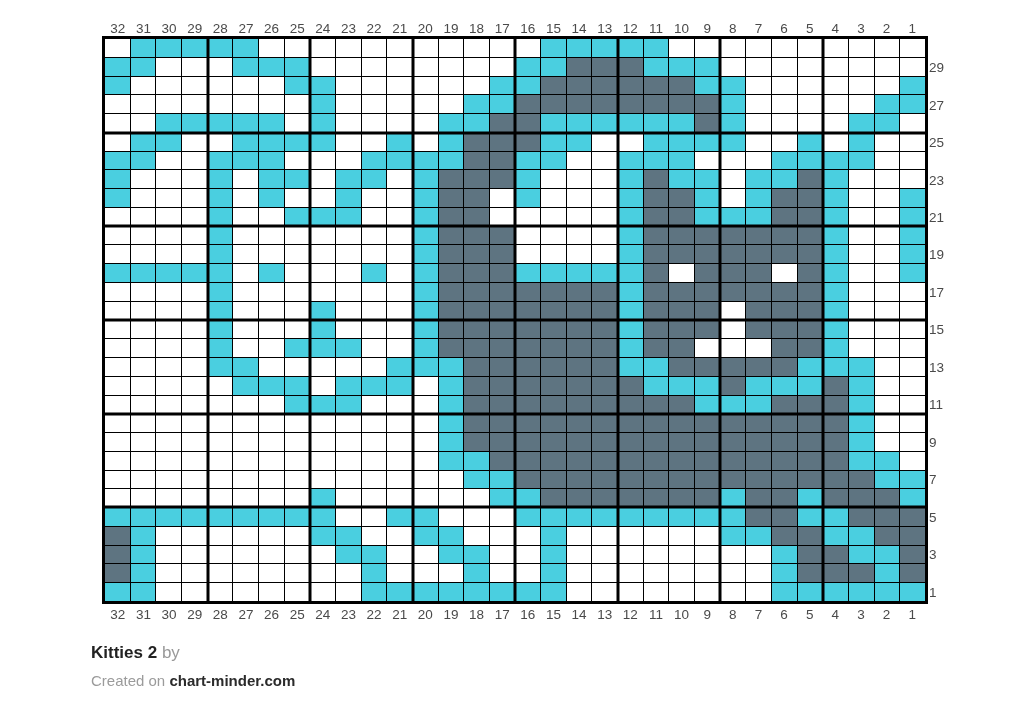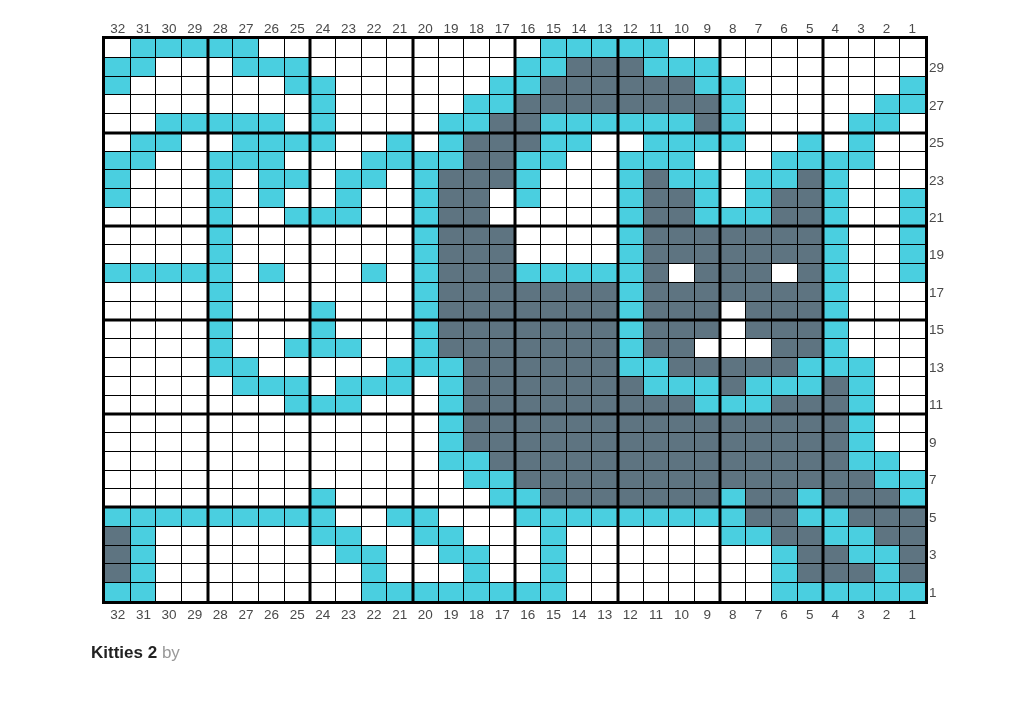--- a/index.html
+++ b/index.html
@@ -1114,15 +1114,16 @@
       <span style="left: 82.8125%;">6</span>
       <span style="left: 85.9375%;">5</span>
       <span style="left: 89.0625%;">4</span>
       <span style="left: 92.1875%;">3</span>
       <span style="left: 95.3125%;">2</span>
       <span style="left: 98.4375%;">1</span>
     </div>
 
   <div id="footer">
     <div class="line1"><b>Kitties 2</b> <span>by</span></div>
+    <div class="line2"><span>Created on </span><b>chart-minder.com</b></div>
   </div>
 
 </div>
 
 </body></html>

